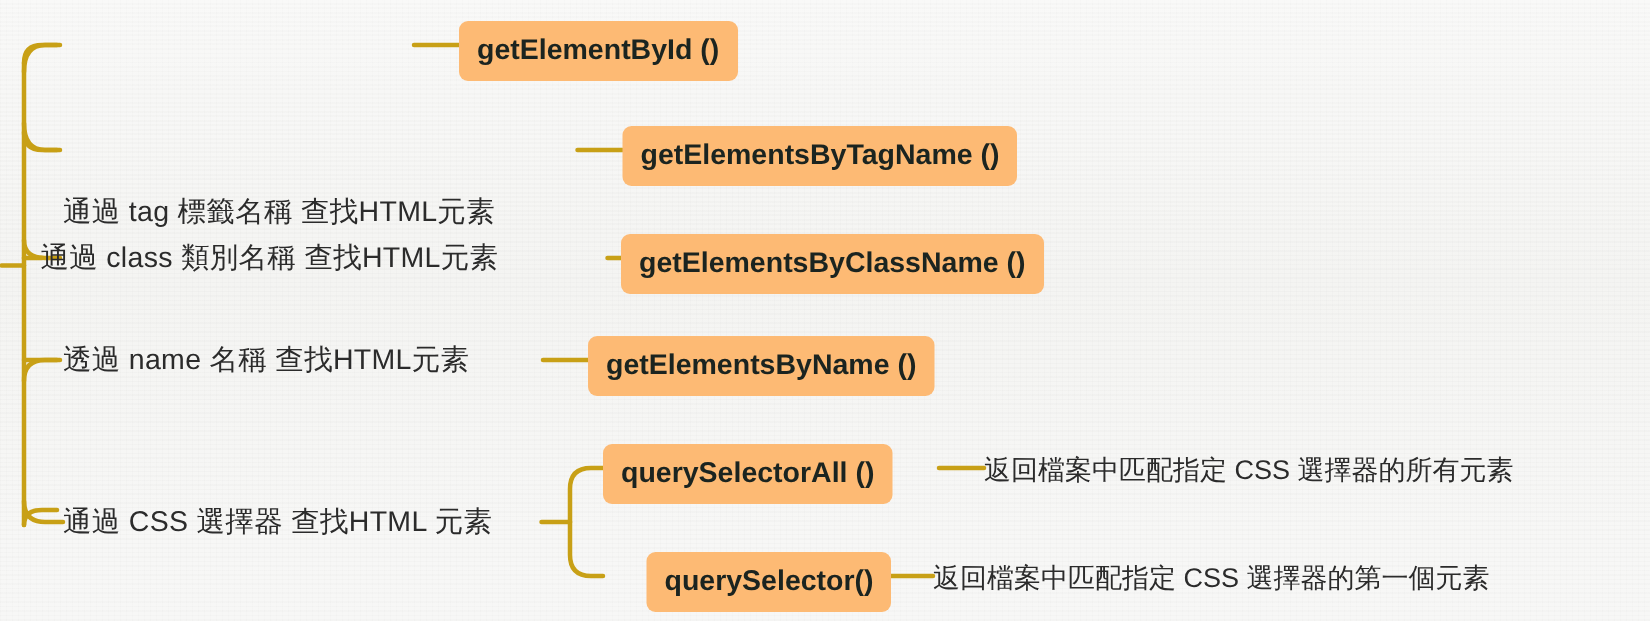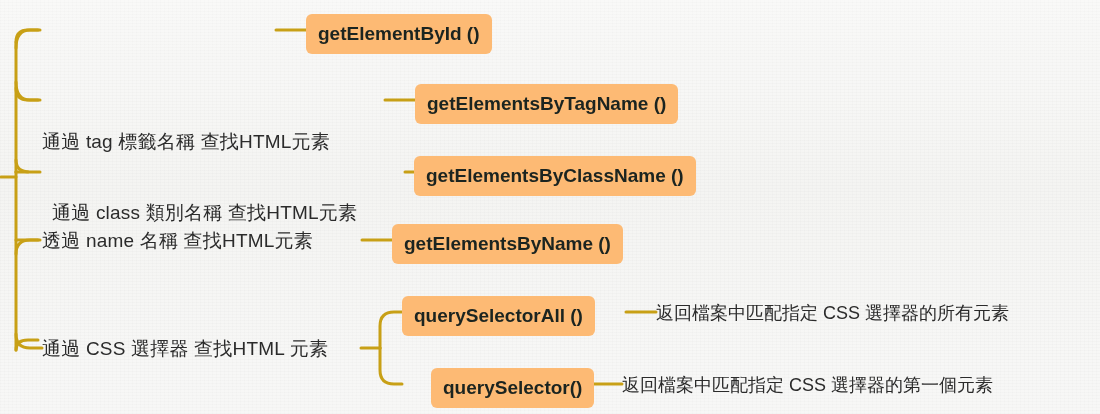--- a/index.html
+++ b/index.html
@@ -115,21 +115,21 @@
       <path d="M626,312 L656,312"></path>
       <path d="M592,384 L622,384"></path>
     </g>
   </svg>
 
   <div class="code-chip" style="left:306px; top:14px;">getElementById ()</div>
 
   <div class="row-label" style="left:42px; top:91px;margin-top:41px;">通過 tag 標籤名稱 查找HTML元素</div>
   <div class="code-chip" style="left:415px; top:84px;">getElementsByTagName ()</div>
 
-  <div class="row-label" style="left:52px; top:163px;margin-top:40px;">通過 class 類別名稱 查找HTML元素</div>
+  <div class="row-label" style="left:27px; top:163px;">通過 class 類別名稱 查找HTML元素</div>
   <div class="code-chip" style="left:414px; top:156px;text-align:right;">getElementsByClassName ()</div>
 
   <div class="row-label" style="left:42px; top:231px;">透過 name 名稱 查找HTML元素</div>
   <div class="code-chip" style="left:392px; top:224px;">getElementsByName ()</div>
 
   <div class="row-label" style="left:42px; top:339px;">通過 CSS 選擇器 查找HTML 元素</div>
 
   <div class="code-chip" style="left:402px; top:296px;">querySelectorAll ()</div>
   <div class="desc-label" style="left:656px; top:304px;">返回檔案中匹配指定 CSS 選擇器的所有元素</div>
 

